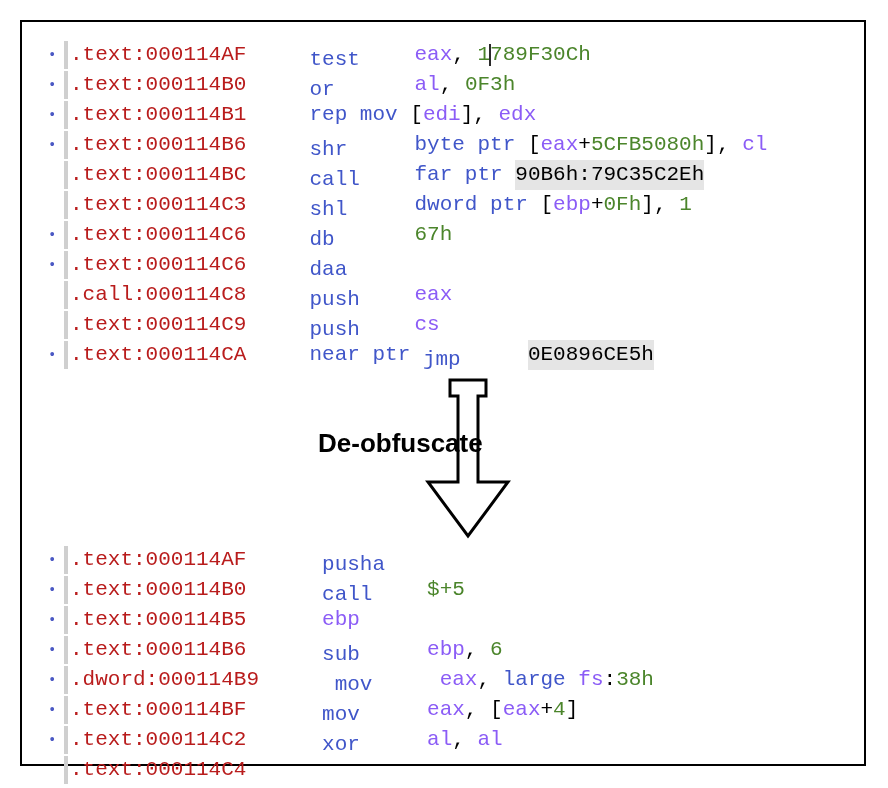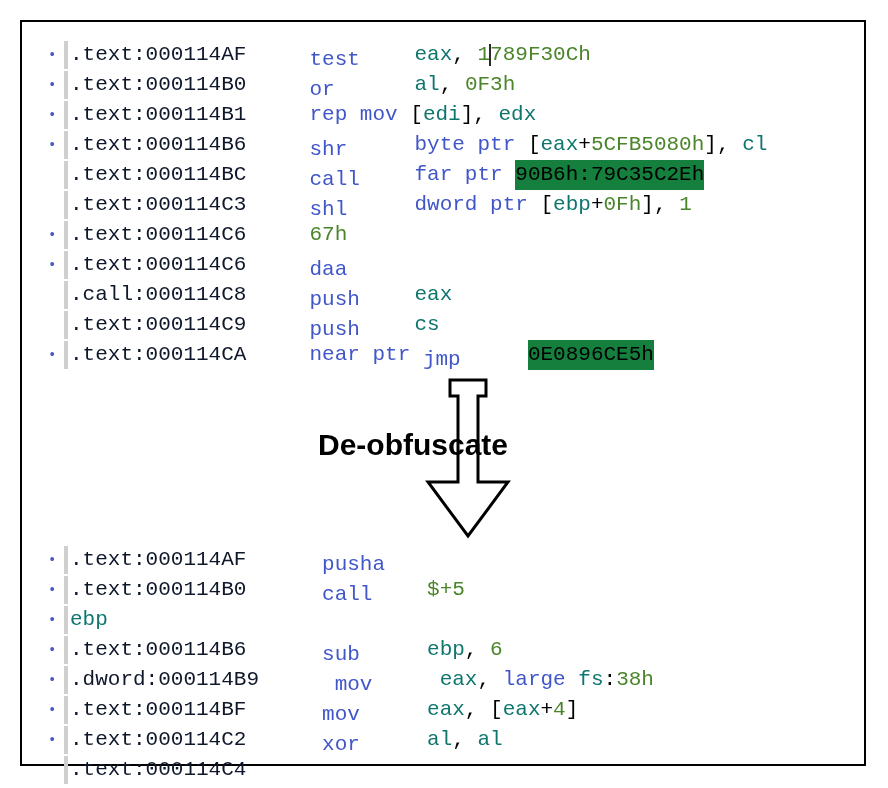--- a/index.html
+++ b/index.html
@@ -39,47 +39,47 @@
       vertical-align: middle;
     }
     .bar {
       display: inline-block;
       width: 4px;
       height: 28px;
       background: #cfcfcf;
       margin-right: 2px;
       vertical-align: middle;
     }
-    .addr { color: #0f172a; }
+    .addr { color: #b91c1c; }
     .mnem { color: #4056c9; }
-    .reg  { color: #0f766e; }
+    .reg  { color: #8b5cf6; }
     .num  { color: #4b852b; }
     .plain{ color: #000; }
-    .bad  { background: #15803d; color: #000; }
+    .bad  { background: #e5e5e5; color: #000; }
     .caret {
       display:inline-block;
       width:0;
       border-left:2px solid #2a2a2a;
       height:22px;
       vertical-align:middle;
       margin-left:-1px;
       margin-right:-1px;
     }
     .sp-mnem { display:inline-block; width:105px;margin-top:10px; }
     .deobf {
       position: relative;
       width: 100%;
       height: 175px;
     }
     .deobf-label {
       position: absolute;
       left: 270px;
       top: 58px;
       font-family: "Helvetica Neue", Helvetica, Arial, sans-serif;
-      font-size: 30px;
+      font-size: 26px;
       font-weight: 700;
       color: #000;
     }
     .arrow-svg {
       position:absolute;
       left:360px;
       top:6px;
     }
   </style>
 </head>
@@ -87,39 +87,39 @@
 
 <div class="frame">
 
   <div class="listing" id="top-listing">
       <div class="row"><span class="dot">•</span><span class="bar"></span><span class="addr">.text:000114AF     </span><span class="mnem sp-mnem">test</span><span class="reg">eax</span><span class="plain">, </span><span class="num">1</span><span class="caret"></span><span class="num">789F30Ch</span></div>
       <div class="row"><span class="dot">•</span><span class="bar"></span><span class="addr">.text:000114B0     </span><span class="mnem sp-mnem">or</span><span class="reg">al</span><span class="plain">, </span><span class="num">0F3h</span></div>
       <div class="row"><span class="dot">•</span><span class="bar"></span><span class="addr">.text:000114B1     </span><span class="mnem">rep mov</span><span class="plain"> [</span><span class="reg">edi</span><span class="plain">], </span><span class="reg">edx</span></div>
       <div class="row"><span class="dot">•</span><span class="bar"></span><span class="addr">.text:000114B6     </span><span class="mnem sp-mnem">shr</span><span class="mnem">byte ptr </span><span class="plain">[</span><span class="reg">eax</span><span class="plain">+</span><span class="num">5CFB5080h</span><span class="plain">], </span><span class="reg">cl</span></div>
       <div class="row"><span class="dot"></span><span class="bar"></span><span class="addr">.text:000114BC     </span><span class="mnem sp-mnem">call</span><span class="mnem">far ptr </span><span class="bad">90B6h:79C35C2Eh</span></div>
       <div class="row"><span class="dot"></span><span class="bar"></span><span class="addr">.text:000114C3     </span><span class="mnem sp-mnem">shl</span><span class="mnem">dword ptr </span><span class="plain">[</span><span class="reg">ebp</span><span class="plain">+</span><span class="num">0Fh</span><span class="plain">], </span><span class="num">1</span></div>
-      <div class="row"><span class="dot">•</span><span class="bar"></span><span class="addr">.text:000114C6     </span><span class="num">67h</span></div>
+      <div class="row"><span class="dot">•</span><span class="bar"></span><span class="addr">.text:000114C6     </span><span class="mnem sp-mnem">db</span><span class="num">67h</span></div>
       <div class="row"><span class="dot">•</span><span class="bar"></span><span class="addr">.text:000114C6     </span><span class="mnem sp-mnem">daa</span></div>
       <div class="row"><span class="dot"></span><span class="bar"></span><span class="addr">.call:000114C8     </span><span class="mnem sp-mnem">push</span><span class="reg">eax</span></div>
       <div class="row"><span class="dot"></span><span class="bar"></span><span class="addr">.text:000114C9     </span><span class="mnem sp-mnem">push</span><span class="reg">cs</span></div>
       <div class="row"><span class="dot">•</span><span class="bar"></span><span class="addr">.text:000114CA     </span><span class="mnem">near ptr </span><span class="mnem sp-mnem">jmp</span><span class="bad">0E0896CE5h</span></div>
     </div>
 
   <div class="deobf">
     <svg class="arrow-svg" width="120" height="168">
       <path d="M 42 4 L 78 4 L 78 20 L 70 20 L 70 106 L 100 106 L 60 160 L 20 106 L 50 106 L 50 20 L 42 20 Z" fill="white" stroke="black" stroke-width="3" stroke-linejoin="miter"></path>
       <rect x="44" y="8" width="32" height="10" fill="white" stroke="none"></rect>
     </svg>
     <div class="deobf-label">De-obfuscate</div>
   </div>
 
   <div class="listing" id="bot-listing">
       <div class="row"><span class="dot">•</span><span class="bar"></span><span class="addr">.text:000114AF      </span><span class="mnem sp-mnem">pusha</span></div>
       <div class="row"><span class="dot">•</span><span class="bar"></span><span class="addr">.text:000114B0      </span><span class="mnem sp-mnem">call</span><span class="num">$+5</span></div>
-      <div class="row"><span class="dot">•</span><span class="bar"></span><span class="reg">ebp</span></div>
+      <div class="row"><span class="dot">•</span><span class="bar"></span><span class="addr">.text:000114B5      </span><span class="reg">ebp</span></div>
       <div class="row"><span class="dot">•</span><span class="bar"></span><span class="addr">.text:000114B6      </span><span class="mnem sp-mnem">sub</span><span class="reg">ebp</span><span class="plain">, </span><span class="num">6</span></div>
       <div class="row"><span class="dot">•</span><span class="bar"></span><span class="addr">.dword:000114B9      </span><span class="mnem sp-mnem">mov</span><span class="reg">eax</span><span class="plain">, </span><span class="mnem">large </span><span class="reg">fs</span><span class="plain">:</span><span class="num">38h</span></div>
       <div class="row"><span class="dot">•</span><span class="bar"></span><span class="addr">.text:000114BF      </span><span class="mnem sp-mnem">mov</span><span class="reg">eax</span><span class="plain">, [</span><span class="reg">eax</span><span class="plain">+</span><span class="num">4</span><span class="plain">]</span></div>
       <div class="row"><span class="dot">•</span><span class="bar"></span><span class="addr">.text:000114C2      </span><span class="mnem sp-mnem">xor</span><span class="reg">al</span><span class="plain">, </span><span class="reg">al</span></div>
       <div class="row"><span class="dot"></span><span class="bar"></span><span class="addr">.text:000114C4      </span></div>
     </div>
 
 </div>
 
 </body></html>

